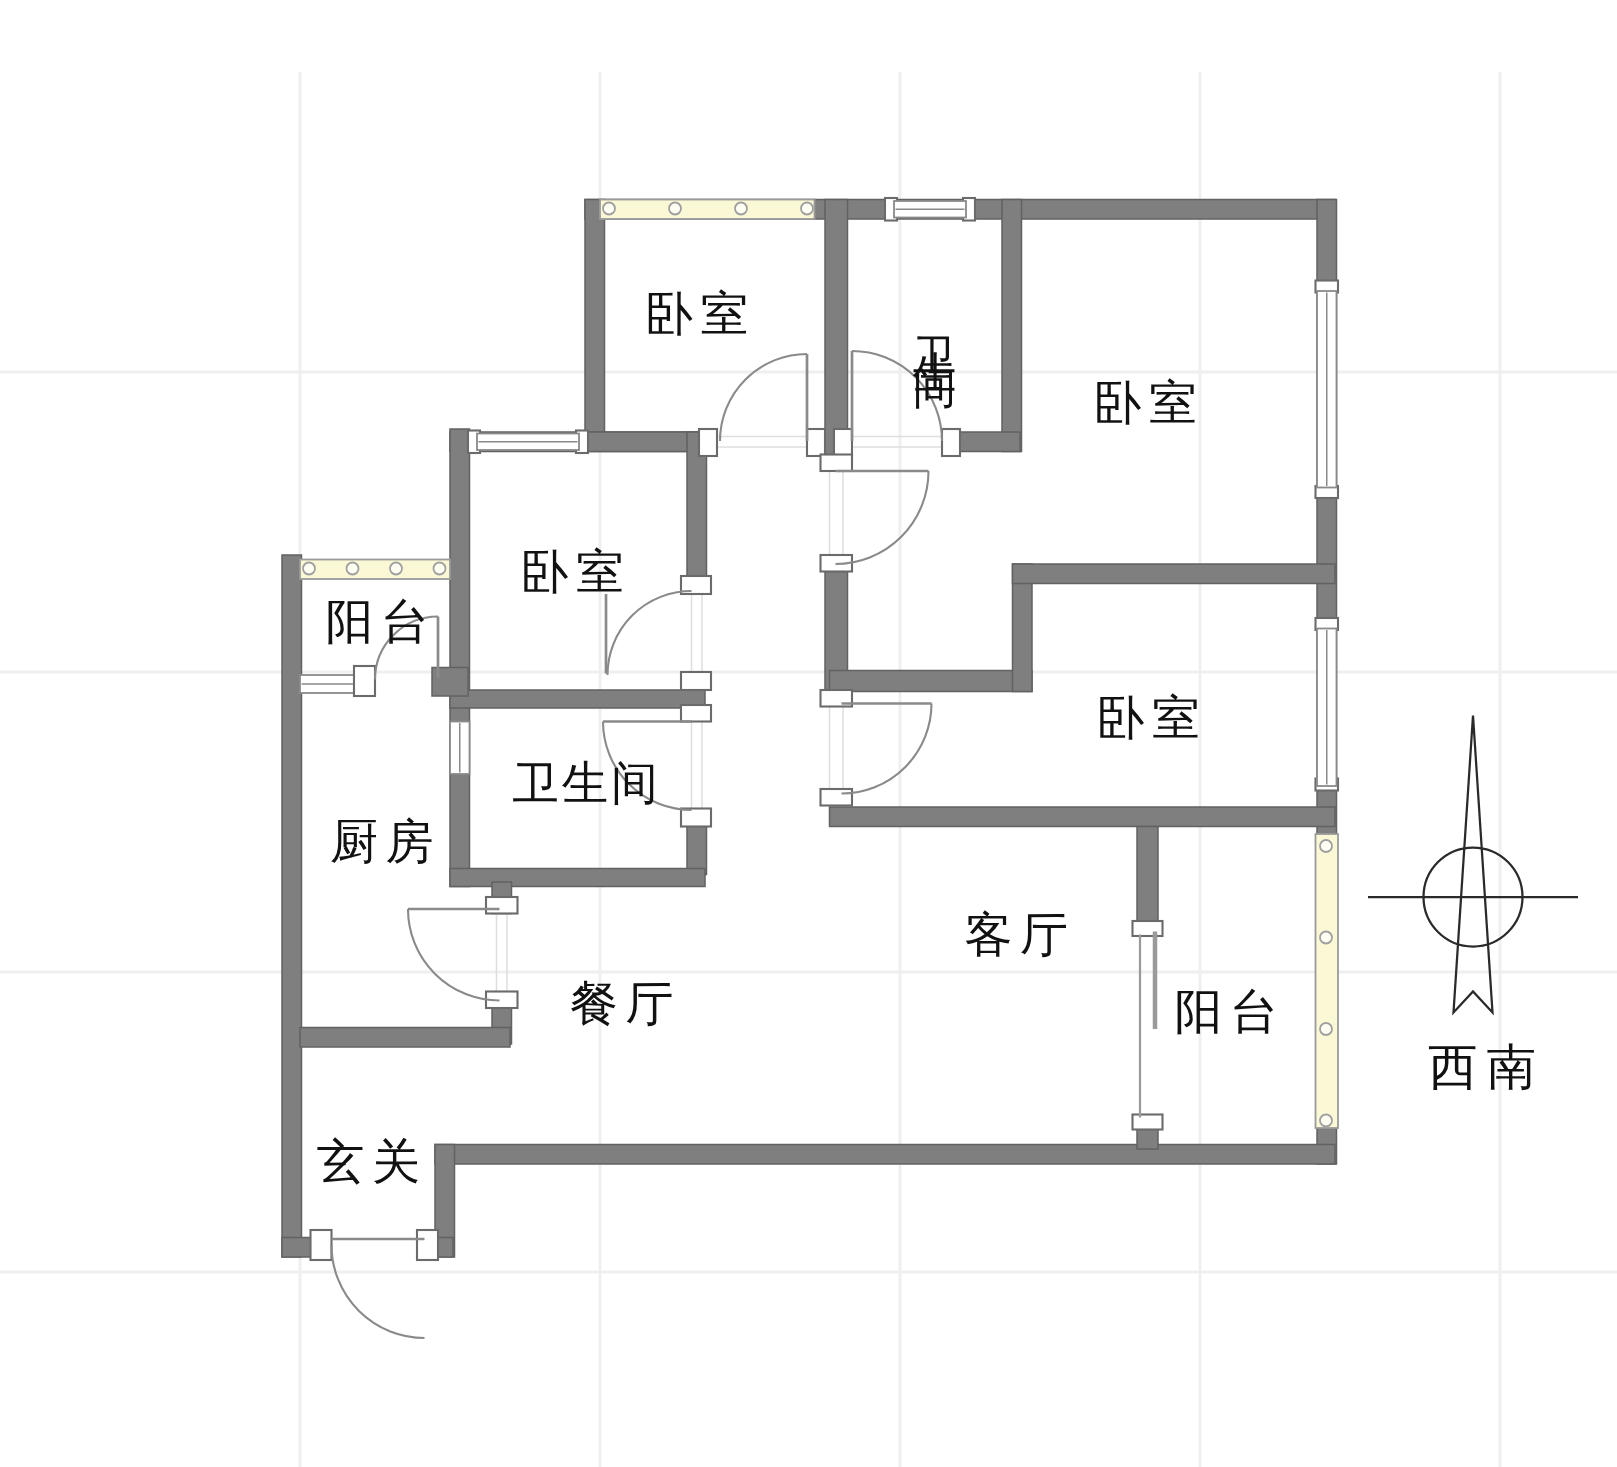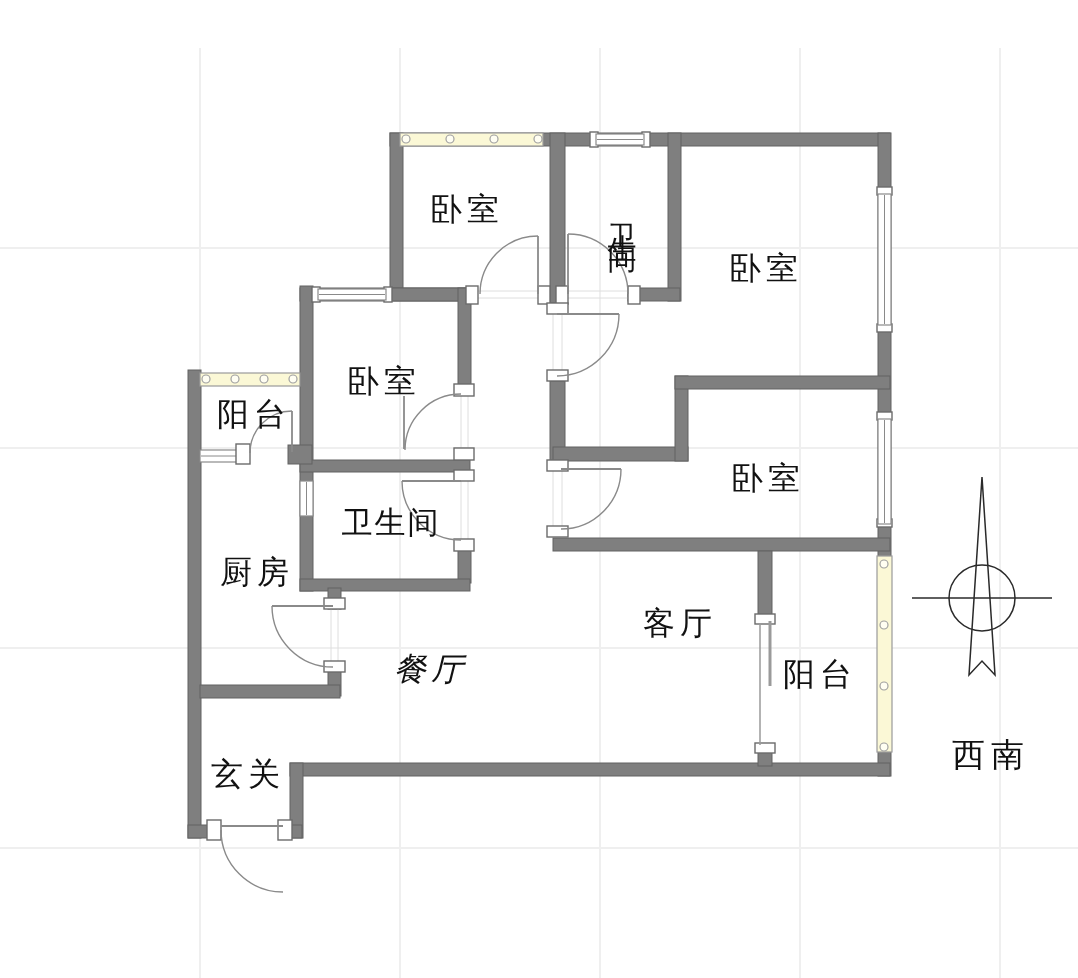--- a/index.html
+++ b/index.html
@@ -223,19 +223,19 @@
   </g>
 </svg>
 
 <div class="room-label" style="left:467px;top:161px;">卧室</div>
 <div class="room-label vertical" style="left:622px;top:168px;">卫生间</div>
 <div class="room-label" style="left:766px;top:220px;">卧室</div>
 <div class="room-label" style="left:384px;top:333px;">卧室</div>
 <div class="room-label" style="left:768px;top:430px;">卧室</div>
 <div class="room-label small" style="left:391px;top:474px;">卫生间</div>
 <div class="room-label" style="left:254px;top:366px;">阳台</div>
-<div class="room-label" style="left:257px;top:524px;text-align:right;">厨房</div>
-<div class="room-label" style="left:431px;top:621px;font-style:italic;">餐厅</div>
+<div class="room-label" style="left:257px;top:513px;text-align:right;">厨房</div>
+<div class="room-label" style="left:417px;top:621px;">餐厅</div>
 <div class="room-label" style="left:680px;top:575px;">客厅</div>
 <div class="room-label" style="left:820px;top:626px;">阳台</div>
 <div class="room-label" style="left:248px;top:726px;text-align:right;">玄关</div>
-<div class="compass-label" style="left:991px;top:707px;">西南</div>
+<div class="compass-label" style="left:991px;top:664px;">西南</div>
 </div>
 
 </body></html>

